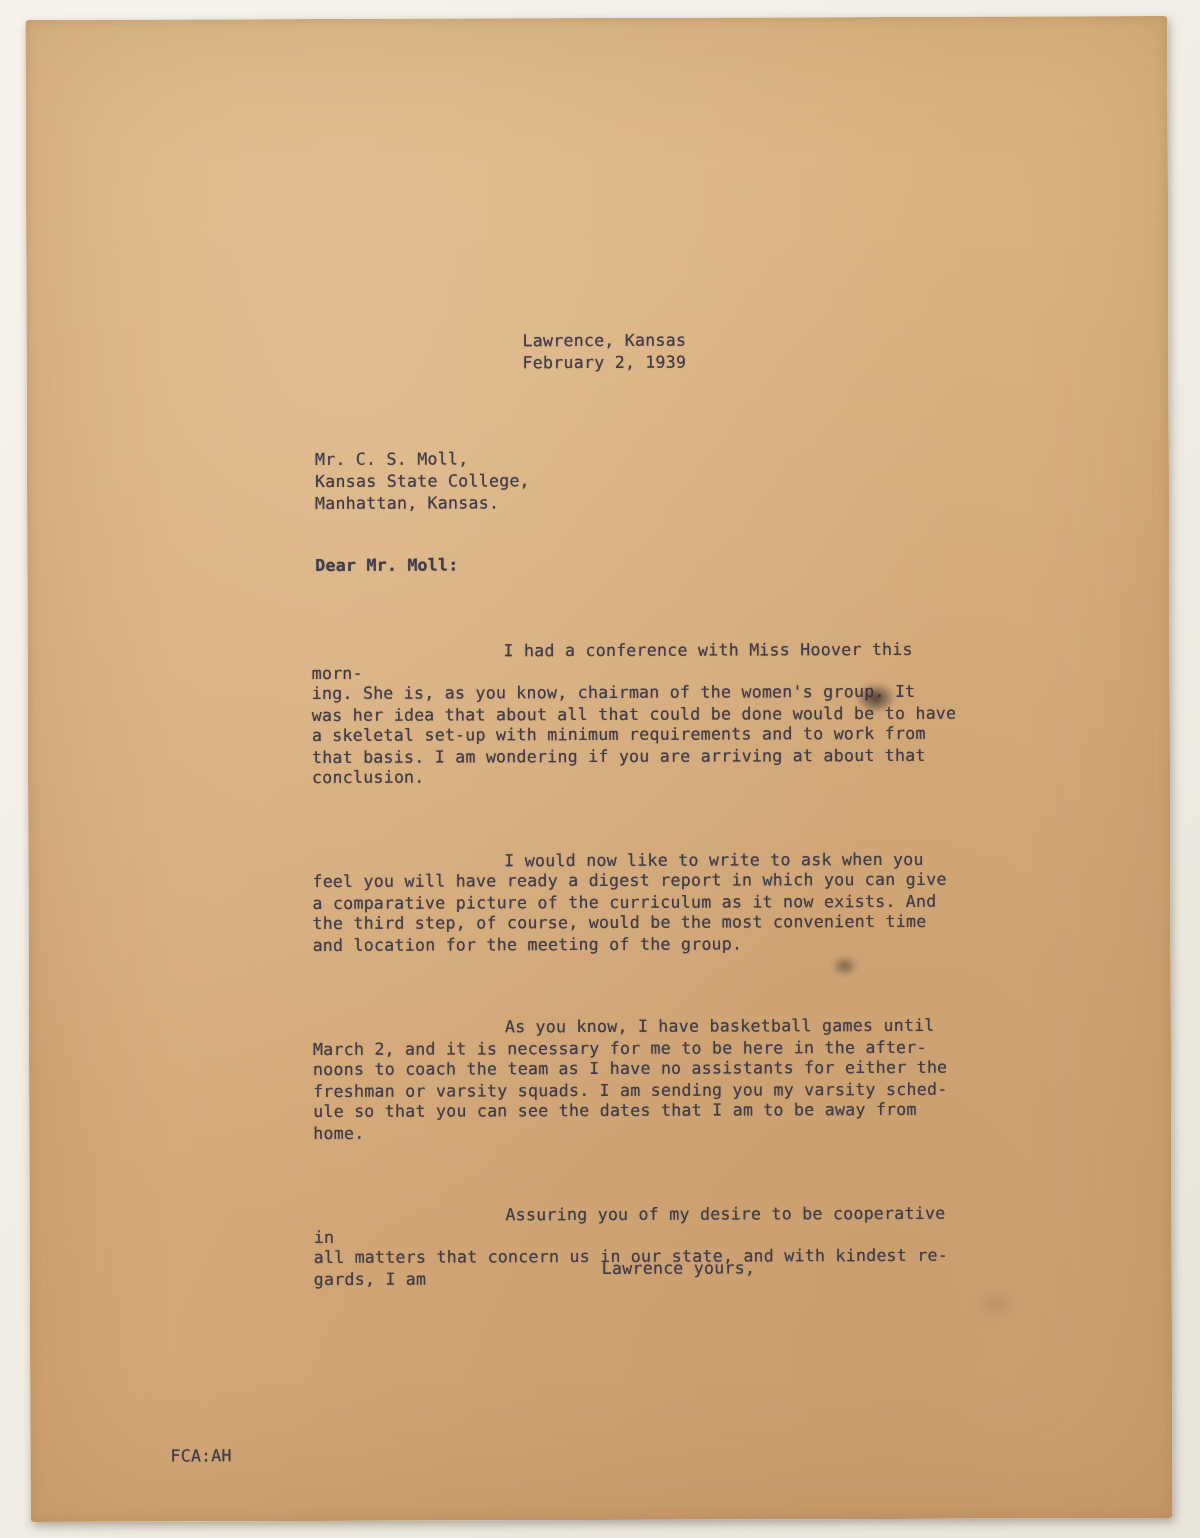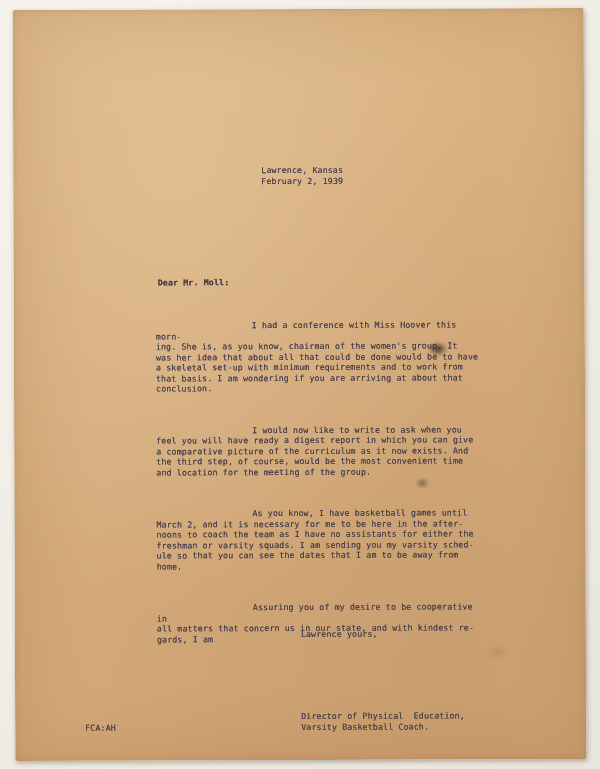--- a/index.html
+++ b/index.html
@@ -74,20 +74,23 @@
 </head>
 <body>
 
 <div class="scan-bg"></div>
 
 <div class="paper">
 
   <div class="txt dateline">Lawrence, Kansas
 February 2, 1939</div>
 
+  <div class="txt recipient">Mr. C. S. Moll,
+Kansas State College,
+Manhattan, Kansas.</div>
 
   <div class="txt salutation">Dear Mr. Moll:</div>
 
   <div class="txt body-block">
     <div class="para">I had a conference with Miss Hoover this morn-
 ing. She is, as you know, chairman of the women's group. It
 was her idea that about all that could be done would be to have
 a skeletal set-up with minimum requirements and to work from
 that basis. I am wondering if you are arriving at about that
 conclusion.</div>
@@ -102,22 +105,20 @@
 freshman or varsity squads. I am sending you my varsity sched-
 ule so that you can see the dates that I am to be away from
 home.</div>
     <div class="para">Assuring you of my desire to be cooperative in
 all matters that concern us in our state, and with kindest re-
 gards, I am</div>
   </div>
 
   <div class="txt closing">Lawrence yours,</div>
 
-  <div class="txt signature">Director of Physical  Education,
-Varsity Basketball Coach.</div>
 
   <div class="txt initials">FCA:AH</div>
 
   <div class="smudge smudge-1"></div>
   <div class="smudge smudge-2"></div>
   <div class="smudge smudge-3"></div>
 
 </div>
 
 </body></html>

